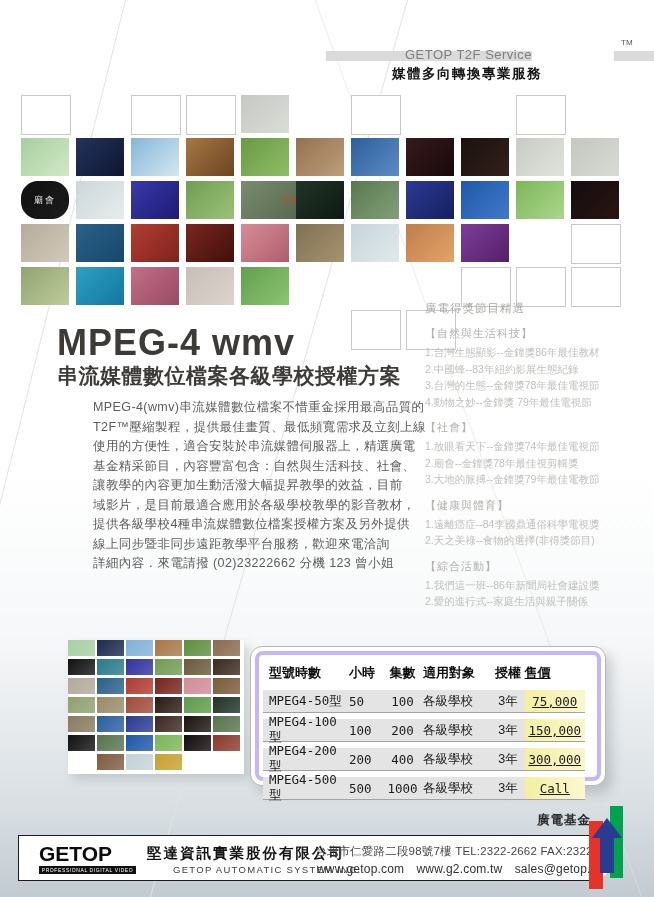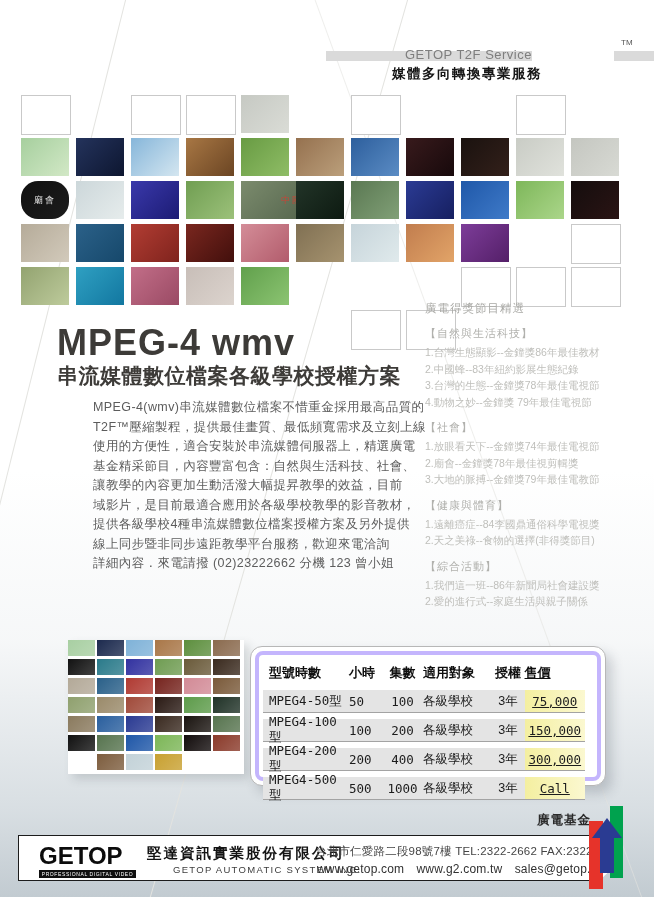--- a/index.html
+++ b/index.html
@@ -56,21 +56,21 @@
            align-self:stretch;display:flex;align-items:center;justify-content:center;text-decoration:underline;}
   .price-hl{background:linear-gradient(90deg,#f4efa0,#fbf8d0);}
   .trow.head .tc{font-weight:bold;font-size:13px;color:#0f0f0f;font-family:"Liberation Sans",sans-serif;}
   .trow.head .c-model{padding-left:6px;}
   
   .fund-label{position:absolute;left:537px;top:812px;font-size:12.5px;font-weight:bold;color:#2a2a2a;letter-spacing:1px;z-index:6;}
   .footer-band{position:absolute;left:18px;top:835px;width:604px;height:46px;background:#ffffff;
                border:1px solid #1c1c1c;z-index:5;box-sizing:border-box;
                clip-path:polygon(0 0,100% 0,100% 52%,96.2% 100%,0 100%);}
   .getop-logo{position:absolute;left:20px;top:6px;}
-  .getop-word{font-size:24px;font-weight:bold;letter-spacing:0;color:#0c0c0c;font-family:"Liberation Sans",sans-serif;}
+  .getop-word{font-size:21px;font-weight:bold;letter-spacing:0;color:#0c0c0c;font-family:"Liberation Sans",sans-serif;}
   .getop-bar{width:97px;height:8px;background:#101010;color:#ffffff;font-size:5px;letter-spacing:.6px;
              text-align:center;line-height:8px;font-family:"Liberation Sans",sans-serif;}
   .co-zh{position:absolute;left:128px;top:8px;font-size:14.5px;font-weight:bold;color:#141414;letter-spacing:2px;}
   .co-en{position:absolute;left:130px;top:28px;font-size:9.5px;color:#3c3c3c;letter-spacing:1.3px;margin-left:24px;}
   .addr1{position:absolute;left:296px;top:8px;font-size:11.5px;color:#454545;letter-spacing:.2px;white-space:nowrap;}
   .addr2{position:absolute;left:298px;top:25px;font-size:12px;color:#303030;letter-spacing:.2px;white-space:nowrap;}
   
   .bar-green{position:absolute;left:610px;top:806px;width:13px;height:72px;background:#00a24e;z-index:6;}
   .bar-red{position:absolute;left:589px;top:821px;width:14px;height:68px;background:#e6332a;z-index:7;}
   .arrow-blue{position:absolute;left:592px;top:818px;width:30px;height:58px;z-index:8;}

